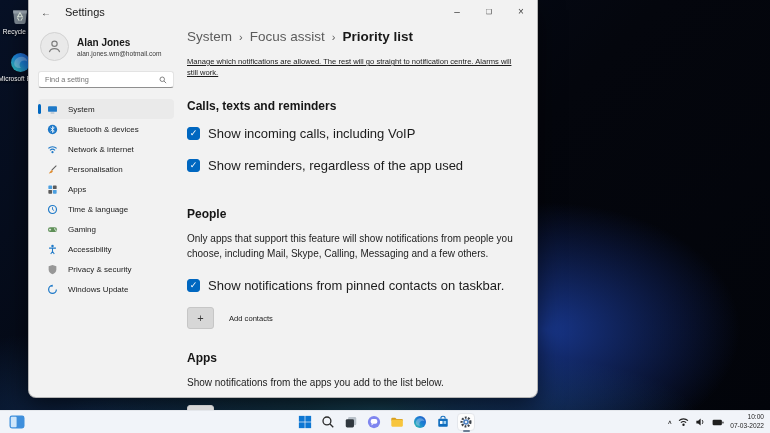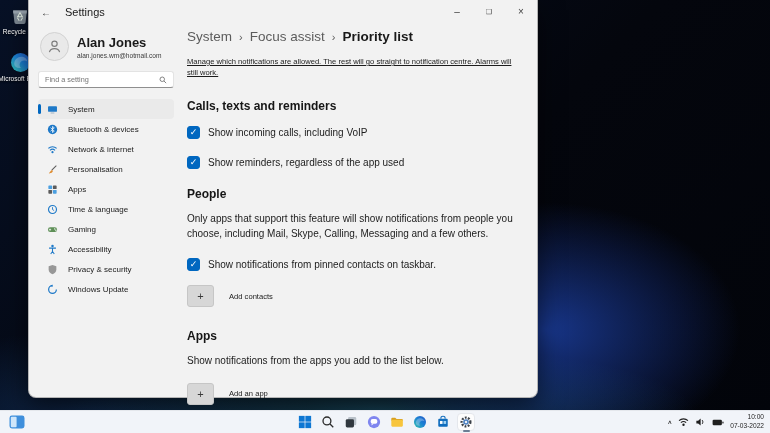--- a/index.html
+++ b/index.html
@@ -34,21 +34,21 @@
   .win-ctl.min { font-size:10px; }
   .win-ctl.max { font-size:7px; }
   .win-ctl.close { font-size:10px; }
 
   .window-body { flex:1; display:flex; min-height:0; }
 
   
   .sidebar { width:152px; flex:0 0 152px; padding:2px 7px 0 9px; }
   .account { display:flex; align-items:center; gap:8px; margin:6px 0 10px 2px; }
   .avatar { width:29px; height:29px; border-radius:50%; background:#e9e9e9; border:1px solid #d2d2d2; display:flex; align-items:center; justify-content:center; }
-  .acct-name { font-size:13px; font-weight:bold; color:#1a1a1a; }
+  .acct-name { font-size:10px; font-weight:bold; color:#1a1a1a; }
   .acct-email { font-size:6.6px; color:#3c3c3c; margin-top:2px; }
   .searchbox { display:flex; align-items:center; height:17px; background:#fff; border:1px solid #e3e3e3; border-bottom:1px solid #8f8f8f; border-radius:3px; padding:0 6px; }
   .searchbox input { flex:1; border:none; outline:none; background:transparent; font-size:7.3px; color:#555; font-family:"Liberation Sans", sans-serif; min-width:0; }
   .nav { margin-top:11px; }
   .nav-item { position:relative; height:20px; display:flex; align-items:center; gap:10px; padding:0 9px; border-radius:4px; }
   .nav-item.selected { background:#eaeaea; }
   .nav-item.selected::before { content:""; position:absolute; left:0; top:5px; width:3px; height:10px; border-radius:2px; background:#0067C0; }
   .nav-icon { width:11px; height:11px; display:flex; flex:0 0 11px; }
   .nav-icon svg { width:11px; height:11px; }
   .nav-label { font-size:8px; color:#1b1b1b; white-space:nowrap; }
@@ -57,22 +57,22 @@
   .main { flex:1; padding:5px 14px 0 6px; }
   .breadcrumb { display:flex; align-items:center; gap:7px; font-size:13.5px; color:#5c5c5c; }
   .crumb-sep { font-size:11px; color:#5c5c5c; padding-top:1px; }
   .crumb-last { color:#191919; font-weight:bold; }
   .page-desc { margin-top:12px; font-size:7.6px; line-height:1.45; color:#1c1c1c; max-width:330px;text-decoration:underline; }
   .section-title { font-size:12px; font-weight:bold; color:#161616; }
   .sec-calls { margin-top:21px; }
   .check-row { display:flex; align-items:center; gap:8px; margin-top:13px; }
   .check-row.gap-lg { margin-top:17px; }
   .checkbox { width:13px; height:13px; background:#0067C0; border:1px solid #0067C0; border-radius:3px; color:#fff; font-size:9px; line-height:1; display:flex; align-items:center; justify-content:center; }
-  .check-label { font-size:10px; color:#1c1c1c; }
-  .sec-people { margin-top:18px; }
+  .check-label { font-size:13px; color:#1c1c1c; }
+  .sec-people { margin-top:34px; }
   .sec-desc { margin-top:11px; font-size:10px; line-height:1.45; color:#1c1c1c; max-width:330px; }
   .add-row { display:flex; align-items:center; gap:15px; margin-top:14px; }
   .plus-box { width:27px; height:22px; background:#d7d7d7; border:1px solid #c6c6c6; border-radius:3px; display:flex; align-items:center; justify-content:center; font-size:11px; color:#3a3a3a; }
   .add-label { font-size:7.6px; color:#1c1c1c; }
   .sec-apps { margin-top:22px; }
 
   
   .taskbar { position:absolute; left:0; right:0; bottom:0; height:23px; background:#f1f4f9; border-top:1px solid rgba(0,0,0,.05); z-index:3; display:flex; align-items:center; }
   .tb-widgets { position:absolute; left:9px; top:4px; width:16px; height:15px; display:flex; }
   .tb-center { margin:0 auto; display:flex; align-items:center; gap:5px; }

